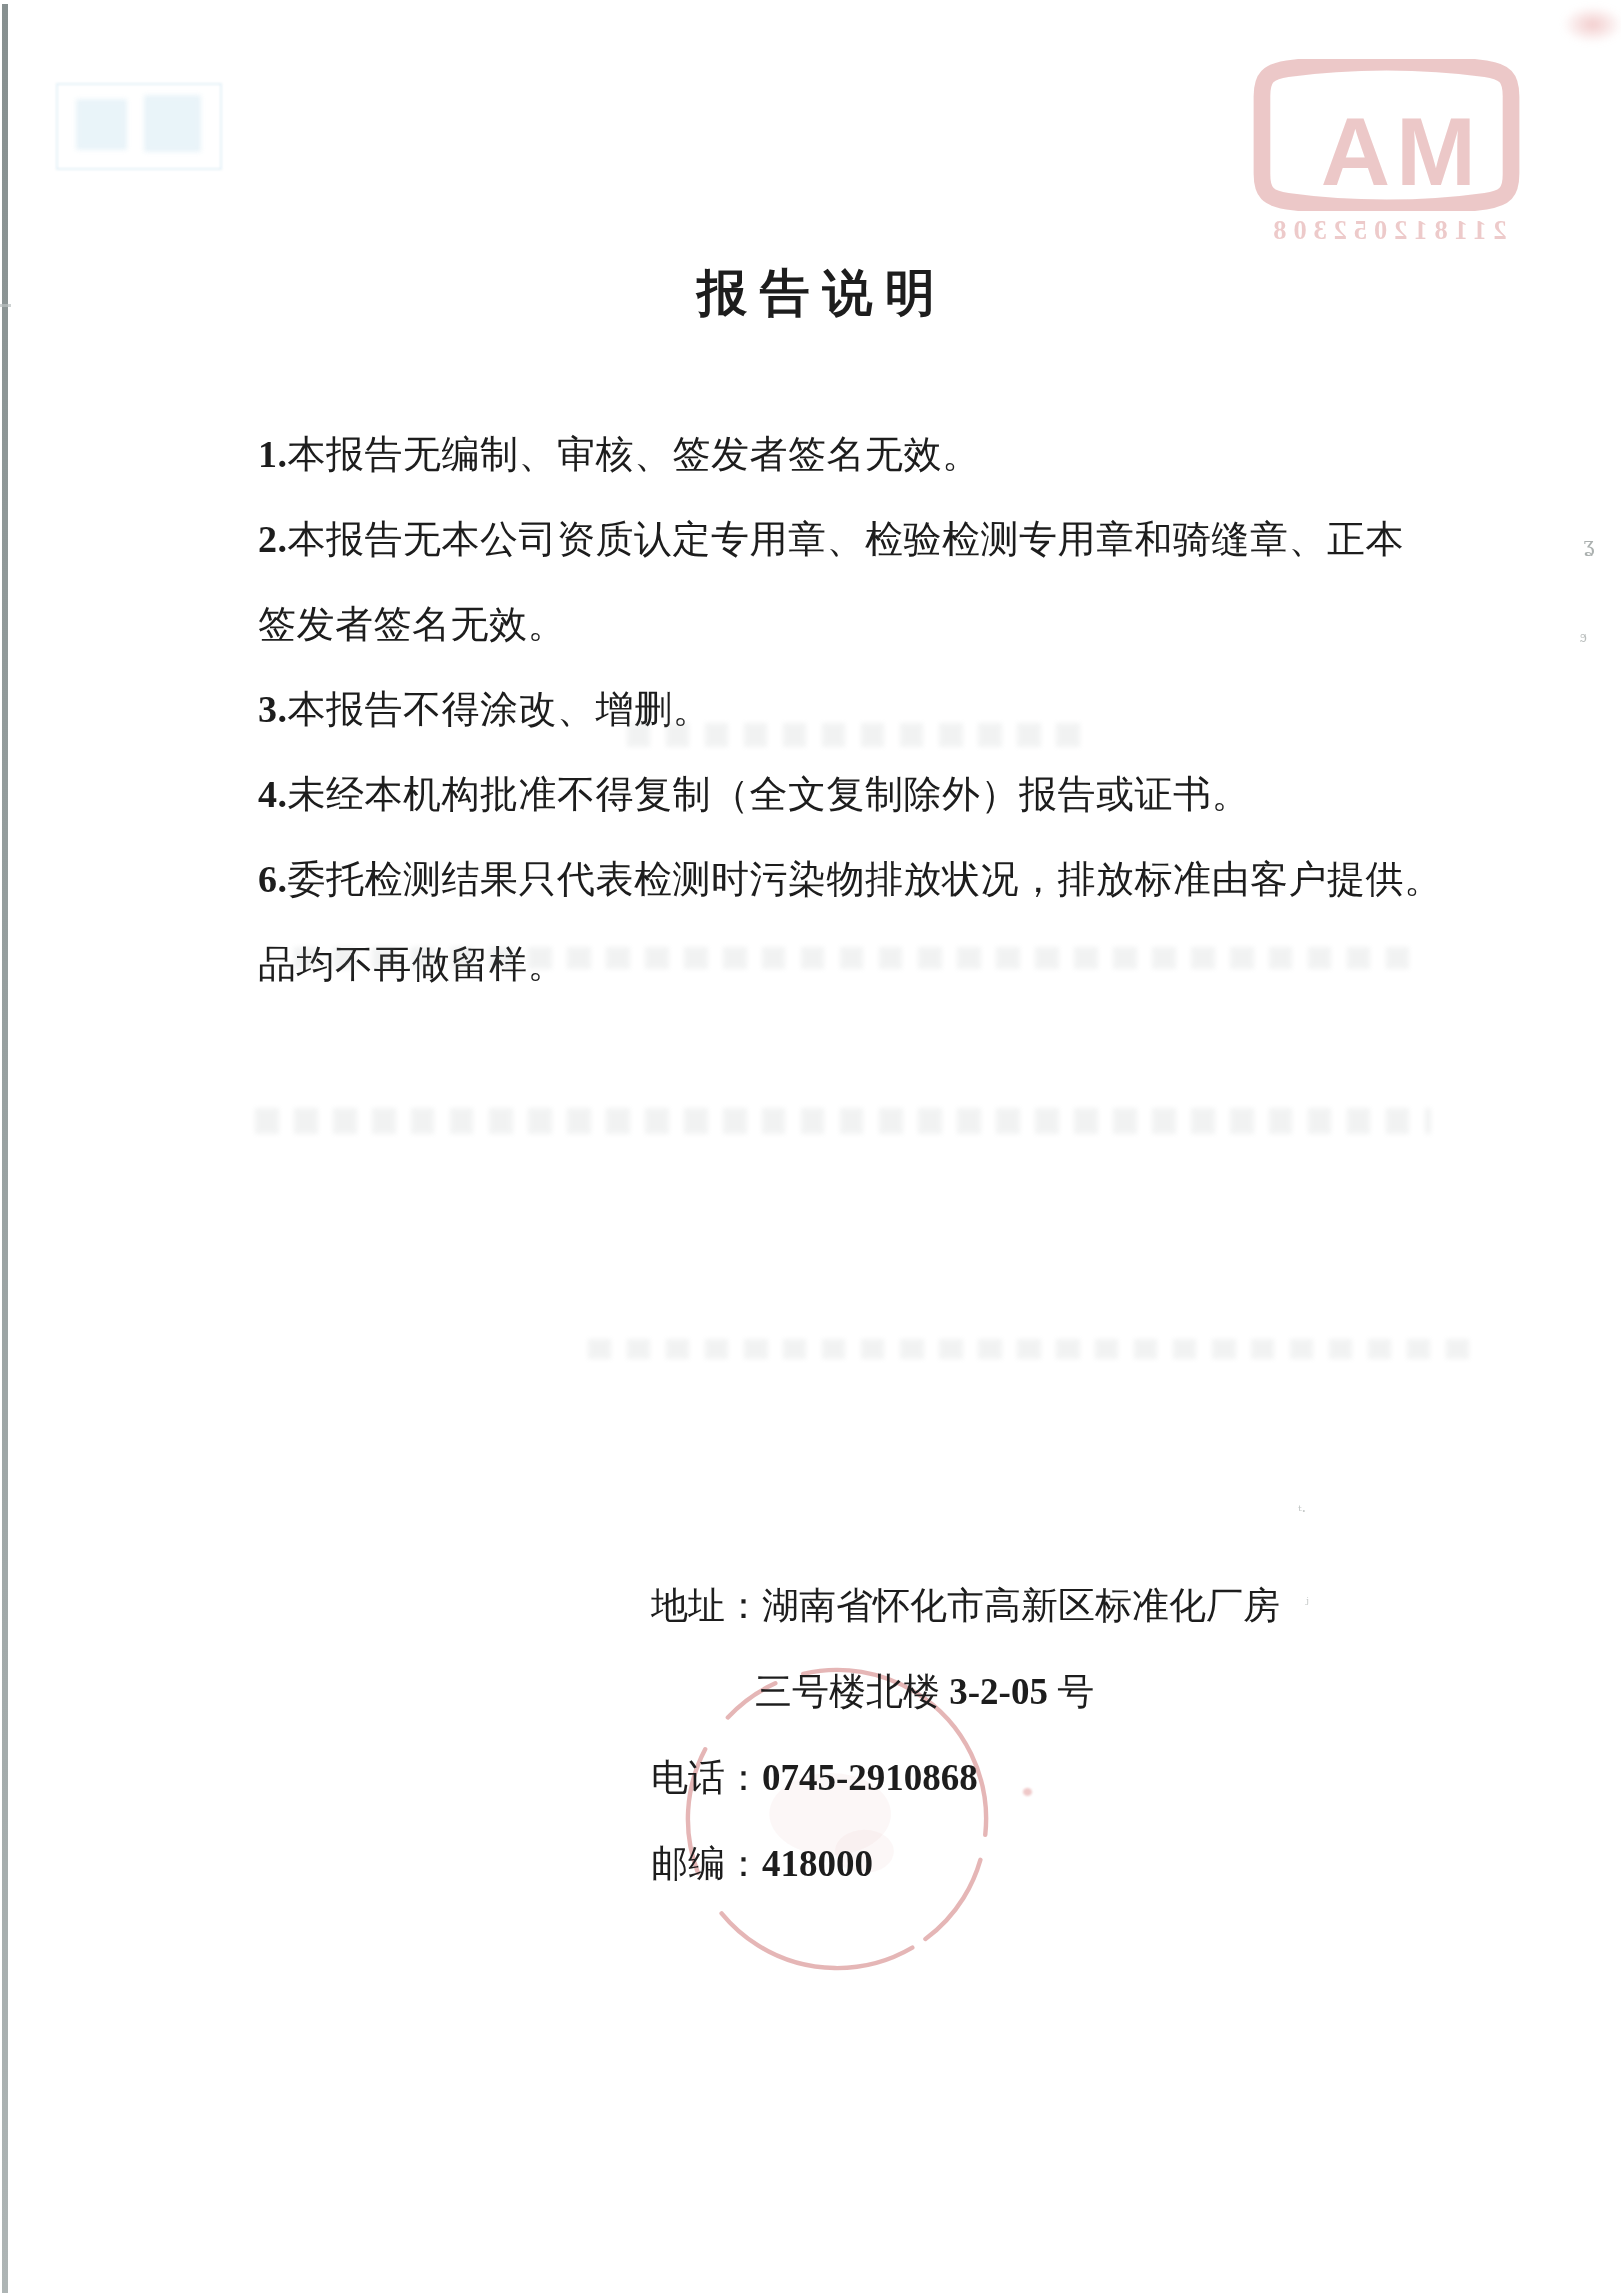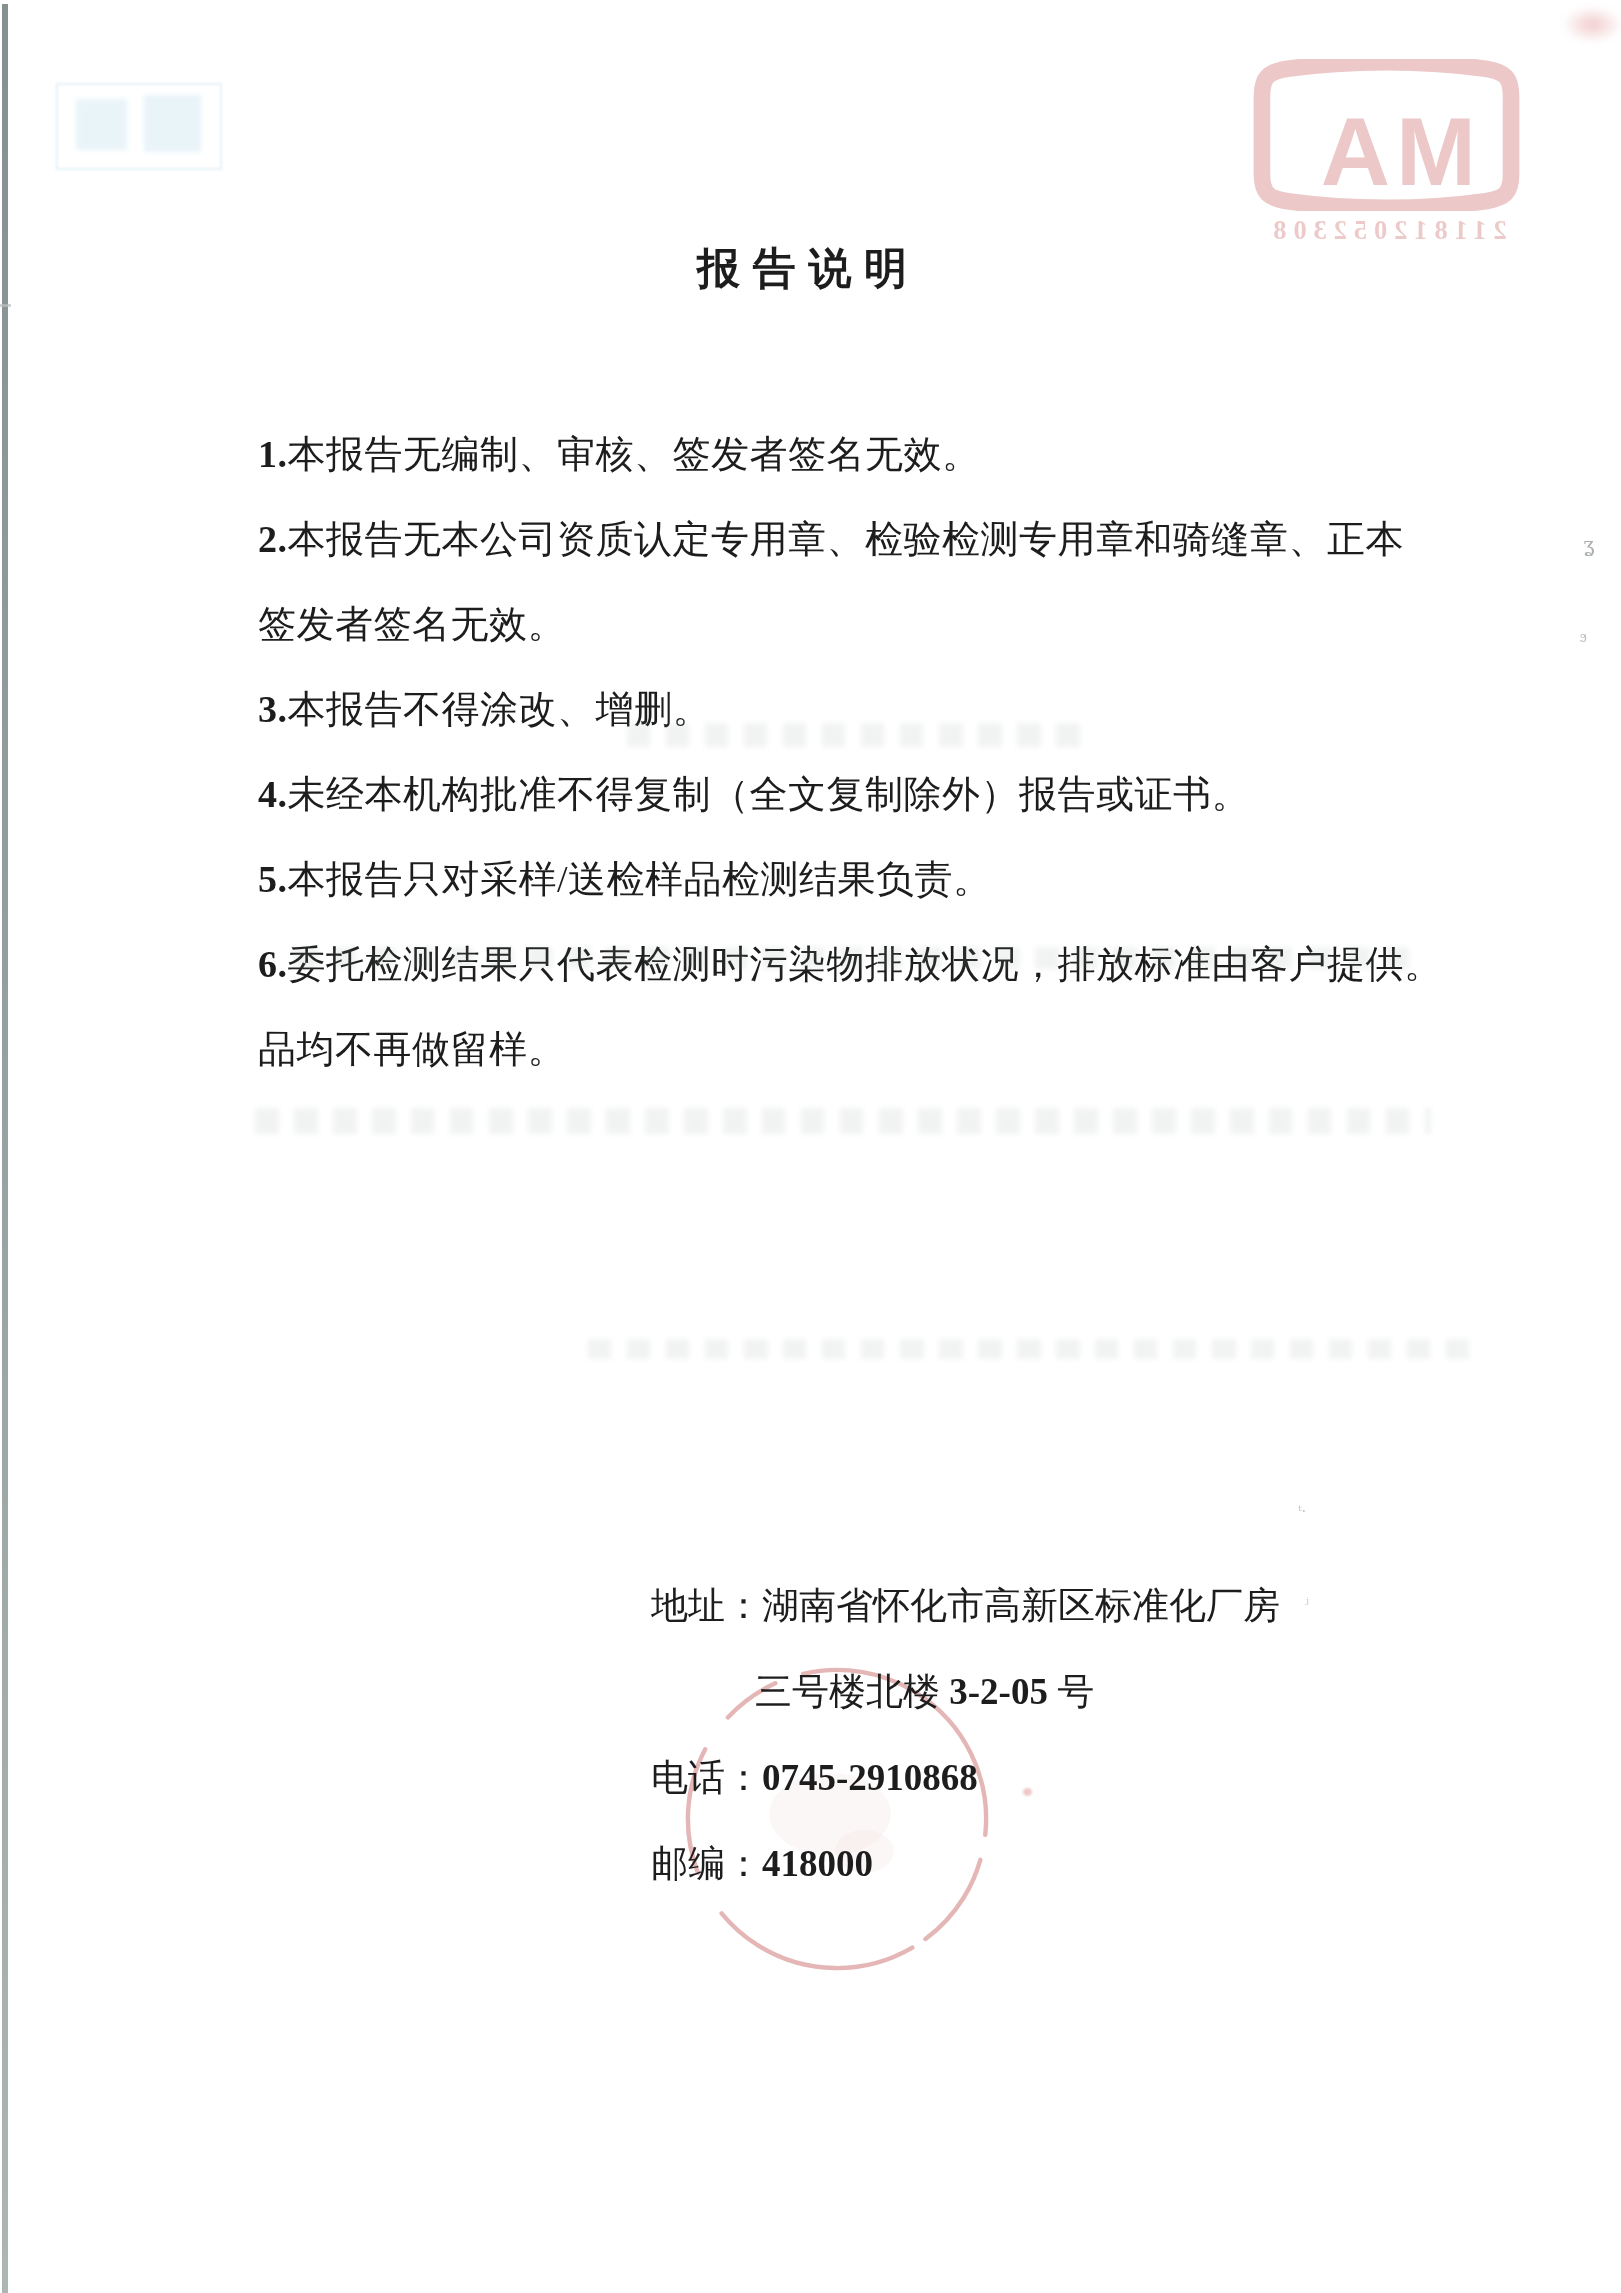--- a/index.html
+++ b/index.html
@@ -17,21 +17,21 @@
   #scan-tick{position:absolute;left:0;top:304px;width:10.8px;height:2.9px;background:#b9c1c1;opacity:.7;}
 
   
   #watermark{position:absolute;left:56px;top:83px;width:162px;height:83px;
     border:2.9px solid rgba(173,212,231,.42);opacity:.75;filter:blur(1px);}
   #watermark .blob{position:absolute;background:rgba(187,220,237,.42);filter:blur(2px);}
   #watermark .blob.b1{left:17.6px;top:13.7px;width:51px;height:51px;}
   #watermark .blob.b2{left:86px;top:9.8px;width:57px;height:57px;}
 
   
-  #title{position:absolute;left:697px;top:240px;font-size:43px;font-weight:bold;
+  #title{position:absolute;left:697px;top:260px;font-size:50px;font-weight:bold;
     letter-spacing:12.7px;white-space:nowrap;}
 
   
   #body{position:absolute;left:258px;top:412px;width:1274px;font-size:38px;letter-spacing:0.5px;}
   .bline{height:85px;line-height:85px;white-space:nowrap;}
 
   
   #contact{position:absolute;left:651px;top:1563px;font-size:37px;}
   .cline{height:86px;line-height:86px;white-space:nowrap;}
   .cline.ind{padding-left:104px;}
@@ -88,21 +88,20 @@
 <div id="corner-smudge"></div>
 
 <div id="title">报告说明</div>
 
 <div id="body">
     <div class="bline"><span class="b">1.</span><span>本报告无编制、审核、签发者签名无效。</span></div>
     <div class="bline"><span class="b">2.</span><span>本报告无本公司资质认定专用章、检验检测专用章和骑缝章、正本</span></div>
     <div class="bline"><span>签发者签名无效。</span></div>
     <div class="bline"><span class="b">3.</span><span>本报告不得涂改、增删。</span></div>
     <div class="bline"><span class="b">4.</span><span>未经本机构批准不得复制（全文复制除外）报告或证书。</span></div>
-    <div class="bline"><span class="b">5.</span><span>本报告只对采样/送检样品检测结果负责。</span></div>
     <div class="bline"><span class="b">6.</span><span>委托检测结果只代表检测时污染物排放状况，排放标准由客户提供。</span></div>
     <div class="bline"><span>品均不再做留样。</span></div>
   </div>
 
 <div class="ghost" id="ghost-1"></div>
 <div class="ghost" id="ghost-2"></div>
 <div class="ghost" id="ghost-3"></div>
 <div class="ghost" id="ghost-4"></div>
 
 <svg id="round-seal" width="308" height="308" viewBox="0 0 314 314">

